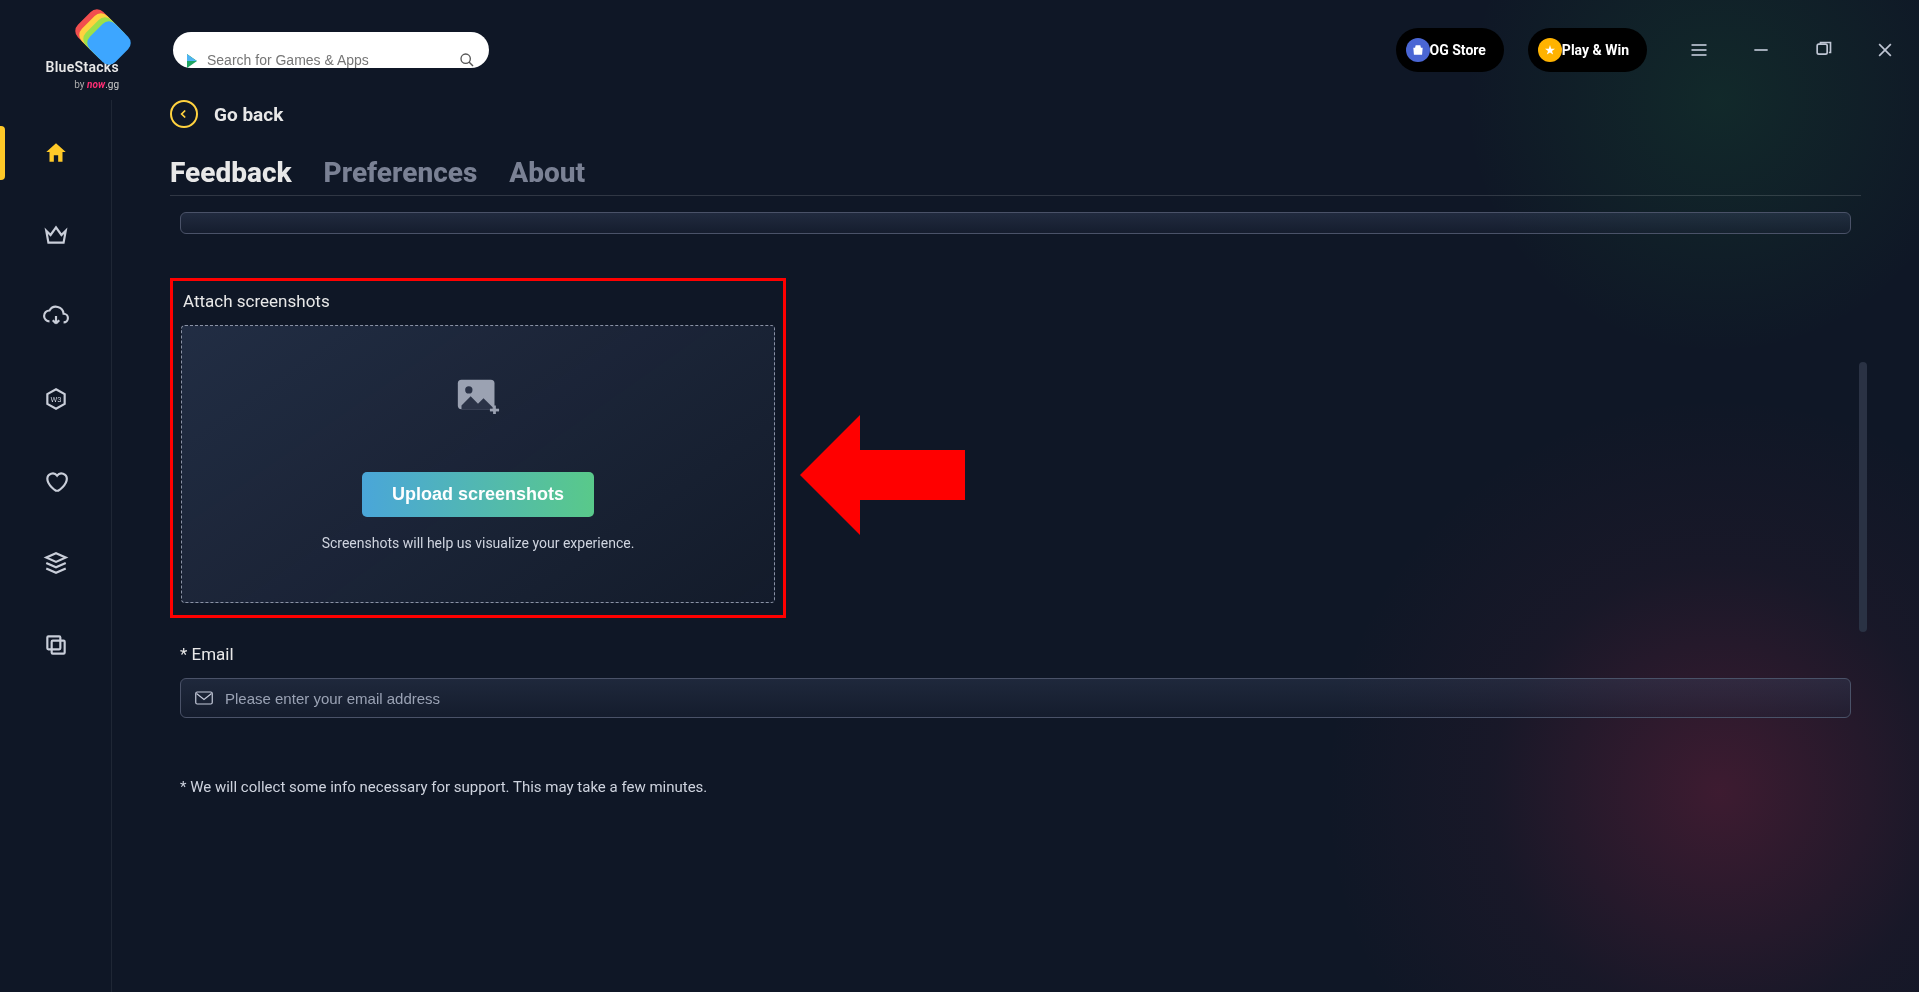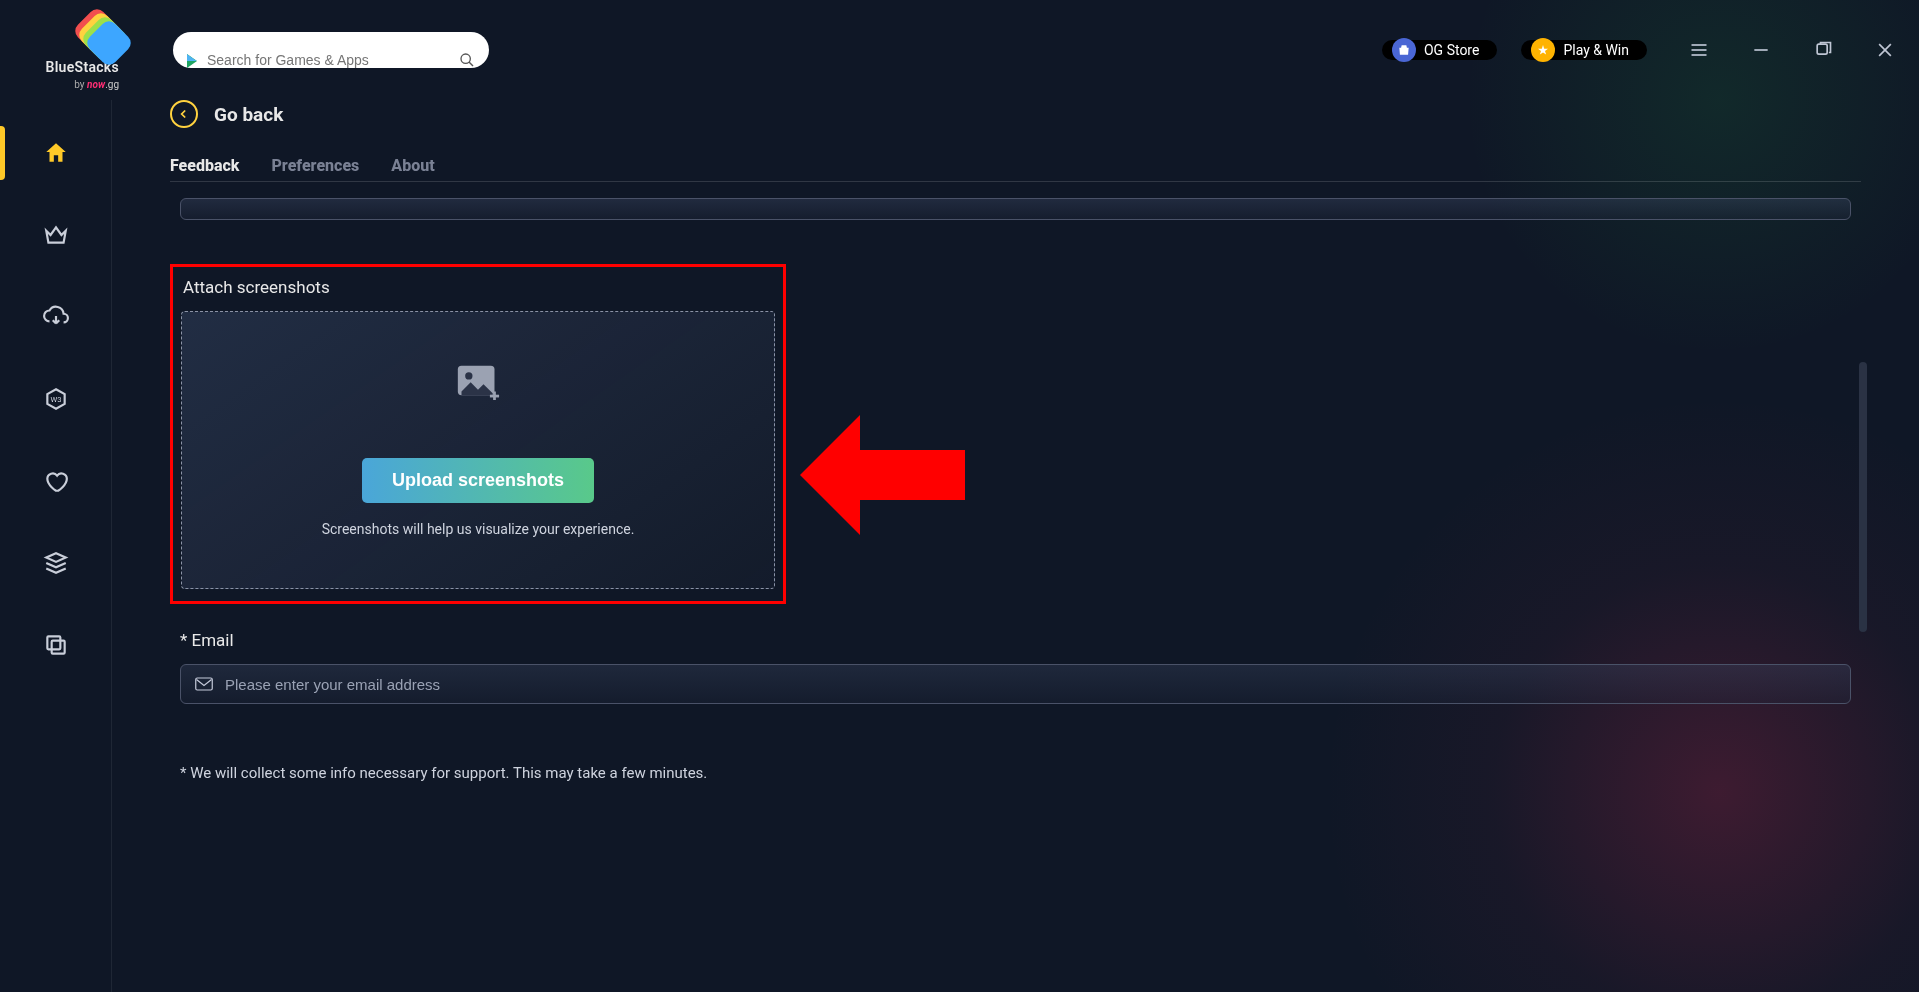--- a/index.html
+++ b/index.html
@@ -85,25 +85,25 @@
   .search input {
     flex: 1;
     border: none; outline: none;
     font-size: 14px; color: #333; background: transparent;
   }
   .search .mag {
     width: 16px; height: 16px; flex: none;
   }
   .topbar-spacer { flex: 1; }
   .pill {
-    display: flex; align-items: center; gap: 8px;
+    display: flex; align-items: center; 
     background: #000; color: #fff;
-    height: 20px; border-radius: 999px;
+    height: 44px; border-radius: 999px;
     padding: 0 18px 0 10px;
-    font-size: 14px; font-weight: 400;
+    font-size: 14px; font-weight: 700;
     cursor: pointer;
   }
   .pill .pill-icon {
     width: 24px; height: 24px; border-radius: 999px;
     display: flex; align-items: center; justify-content: center;
   }
   .icon-og { background: #4a66d4; }
   .icon-pw { background: #ffb300; }
   .winbtn {
     width: 20px; height: 20px;
@@ -153,21 +153,21 @@
     border: 2px solid #ffd23f;
     display: flex; align-items: center; justify-content: center;
   }
   .goback .circle svg { width: 14px; height: 14px; color: #ffd23f; }
   .goback span { font-size: 19px; font-weight: 700; }
   .tabs {
     display: flex; gap: 32px;
     border-bottom: 1px solid rgba(255,255,255,0.14);
     padding-bottom: 6px;
   }
-  .tabs .tab { font-size: 16px; font-weight: 800; color: #7a8194; cursor: pointer; }
+  .tabs .tab { font-size: 28px; font-weight: 800; color: #7a8194; cursor: pointer; }
   .tabs .tab.active { color: #e8e8e8; }
   .contentcol {
     margin-top: 8px;
     padding-right: 0;
     display: flex; flex-direction: column;
     gap: 26px;
     justify-content: space-between;
   }
   .prev-input {
     height: 22px;

